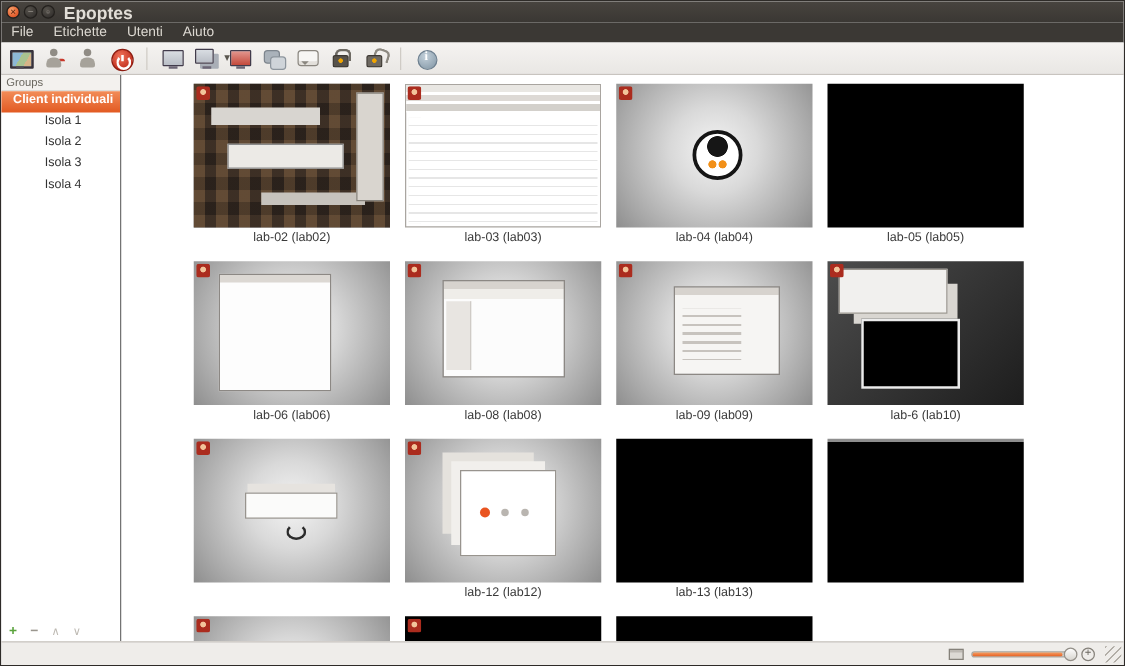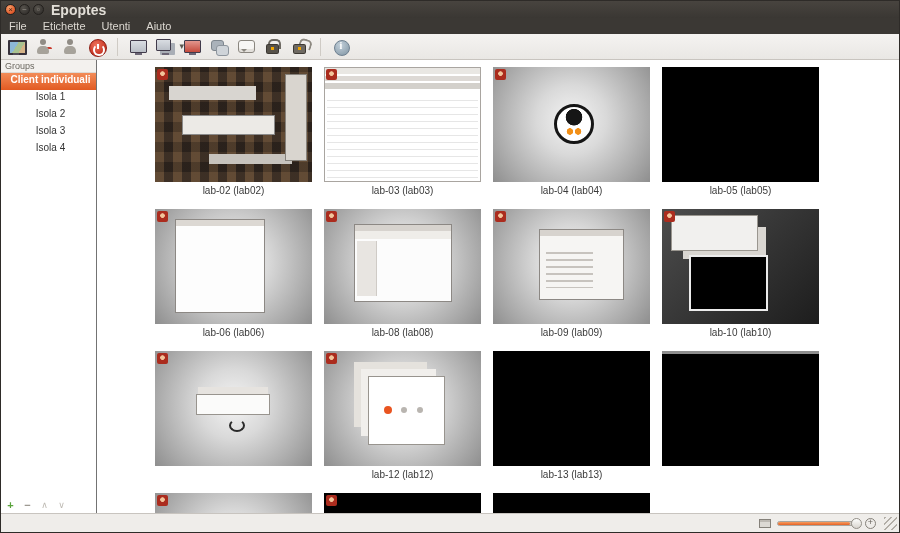--- a/index.html
+++ b/index.html
@@ -264,21 +264,21 @@
         <div class="thumb">
     <div class="screen" data-screen="dialog">
       <span class="corner show"></span>
     </div>
     <div class="thumb-label">lab-09 (lab09)</div>
   </div>
         <div class="thumb">
     <div class="screen" data-screen="darkdesk">
       <span class="corner show"></span>
     </div>
-    <div class="thumb-label">lab-10 (lab10)</div>
+    <div class="thumb-label">lab-6 (lab10)</div>
   </div>
         <div class="thumb">
     <div class="screen" data-screen="tiny">
       <span class="corner show"></span>
     </div>
   </div>
         <div class="thumb">
     <div class="screen" data-screen="cascade">
       <span class="corner show"></span>
     </div>

